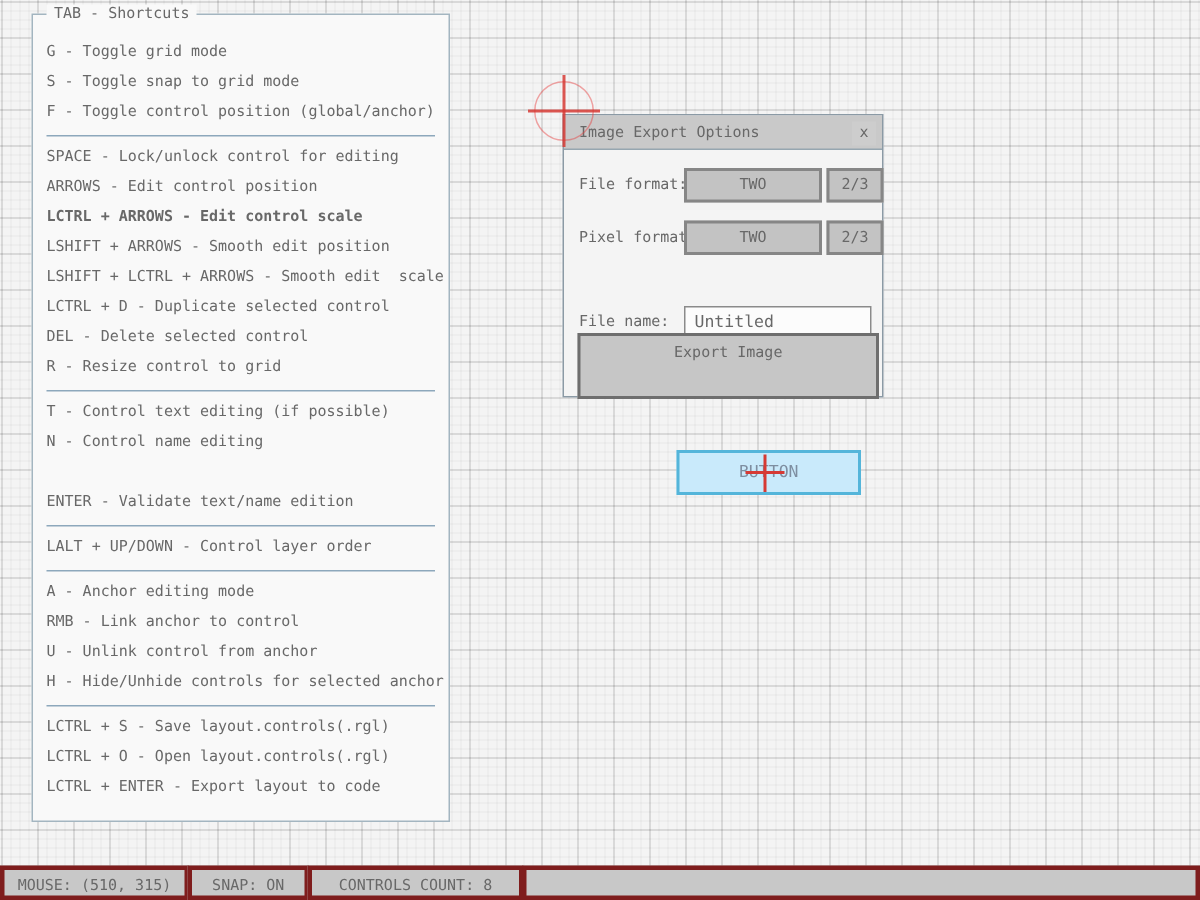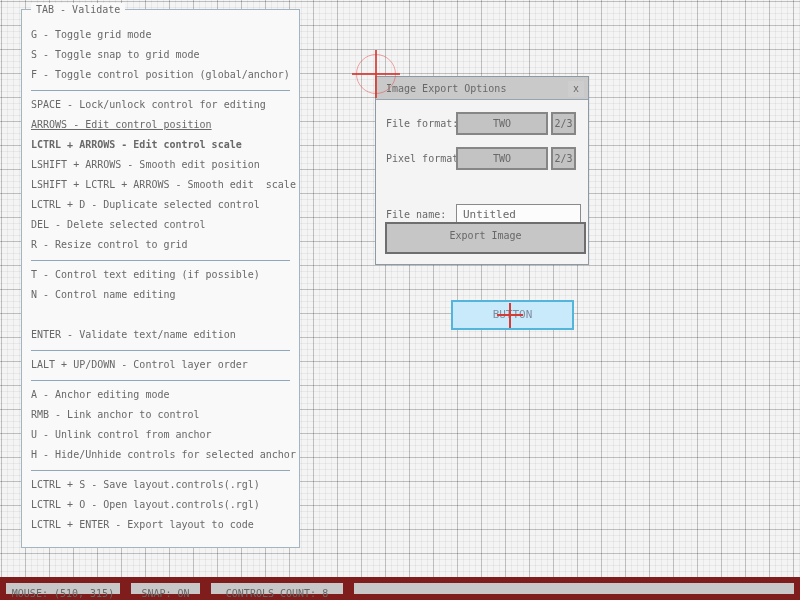--- a/index.html
+++ b/index.html
@@ -67,32 +67,32 @@
     cursor:pointer;
   }
   .dlg-row { position:absolute; left:0; width:100%; height:23px; }
   .dlg-label { position:absolute; left:10px; top:0; line-height:23px; font-size:10px; white-space:pre; }
   .dropdown {
     position:absolute; left:80px; top:0; width:92px; height:23px;
     background:#c3c3c3; border:2px solid #868686;
     font-size:10px; line-height:19px; text-align:center; white-space:pre;
   }
   .pager-btn {
-    position:absolute; left:175px; top:0; width:25px; height:23px;
+    position:absolute; left:175px; top:0; width:38px; height:23px;
     background:#c3c3c3; border:2px solid #868686;
     font-size:10px; line-height:19px; text-align:center; white-space:pre;
   }
   .textbox {
     position:absolute; left:80px; top:1px; width:125px; height:21px;
     background:#fcfcfc; border:1px solid #8a8a8a;
     font-family:"DejaVu Sans Mono", monospace; font-size:11px; color:#686868;
     padding:0 6px; outline:none;
   }
   .export-btn {
-    position:absolute; left:9px; top:145px; width:201px; height:32px;
+    position:absolute; left:9px; top:145px; width:201px; height:44px;
     background:#c6c6c6; border:2px solid #6e6e6e;
     font-size:10px; line-height:24px; text-align:center; white-space:pre;
     cursor:pointer;
   }
 
   
   .placed-button {
     position:absolute; left:451px; top:300px; width:123px; height:30px;
     background:#c9eafb; border:2px solid #54b5da;
     color:#7e8ea0; font-size:11px; line-height:26px; text-align:center; white-space:pre;
@@ -111,43 +111,43 @@
   .mouse-cross { position:absolute; z-index:9; }
   .mouse-v { position:absolute; left:509px; top:303px; width:2px; height:25px; background:#d63a34; }
   .mouse-h { position:absolute; left:497px; top:314px; width:26px; height:2px; background:#d63a34; }
 
   
   .status-bar {
     position:absolute; left:0; bottom:0; width:800px; height:23px;
     display:flex; z-index:10;
   }
   .status-seg {
-    height:23px; background:#c8c8c8; border:6px solid #7f1d1d;
+    height:23px; background:#c8c8c8; border:3px solid #7f1d1d;
     font-size:10px; line-height:21px; text-align:center; white-space:pre;
   }
   .status-seg + .status-seg { margin-left:-1px; }
   .seg-mouse { width:126px; }
   .seg-snap { width:81px; }
   .seg-count { width:144px; }
   .seg-rest { flex:1; }
 </style>
 </head>
 <body>
 
 <div class="canvas">
 
   <div class="shortcuts-panel">
-    <div class="panel-title">TAB - Validate</div>
+    <div class="panel-title">TAB - Shortcuts</div>
     <div class="panel-items">
         <div class="shortcut-row" style="top: 15px;">G - Toggle grid mode</div>
         <div class="shortcut-row" style="top: 35px;">S - Toggle snap to grid mode</div>
         <div class="shortcut-row" style="top: 55px;">F - Toggle control position (global/anchor)</div>
         <div class="panel-divider" style="top: 80px;"></div>
         <div class="shortcut-row" style="top: 85px;">SPACE - Lock/unlock control for editing</div>
-        <div class="shortcut-row" style="top: 105px; text-decoration: underline;">ARROWS - Edit control position</div>
+        <div class="shortcut-row" style="top: 105px;">ARROWS - Edit control position</div>
         <div class="shortcut-row" style="top: 125px; font-weight: bold;">LCTRL + ARROWS - Edit control scale</div>
         <div class="shortcut-row" style="top: 145px;">LSHIFT + ARROWS - Smooth edit position</div>
         <div class="shortcut-row" style="top: 165px;">LSHIFT + LCTRL + ARROWS - Smooth edit  scale</div>
         <div class="shortcut-row" style="top: 185px;">LCTRL + D - Duplicate selected control</div>
         <div class="shortcut-row" style="top: 205px;">DEL - Delete selected control</div>
         <div class="shortcut-row" style="top: 225px;">R - Resize control to grid</div>
         <div class="panel-divider" style="top: 250px;"></div>
         <div class="shortcut-row" style="top: 255px;">T - Control text editing (if possible)</div>
         <div class="shortcut-row" style="top: 275px;">N - Control name editing</div>
         <div class="shortcut-row" style="top: 315px;">ENTER - Validate text/name edition</div>

